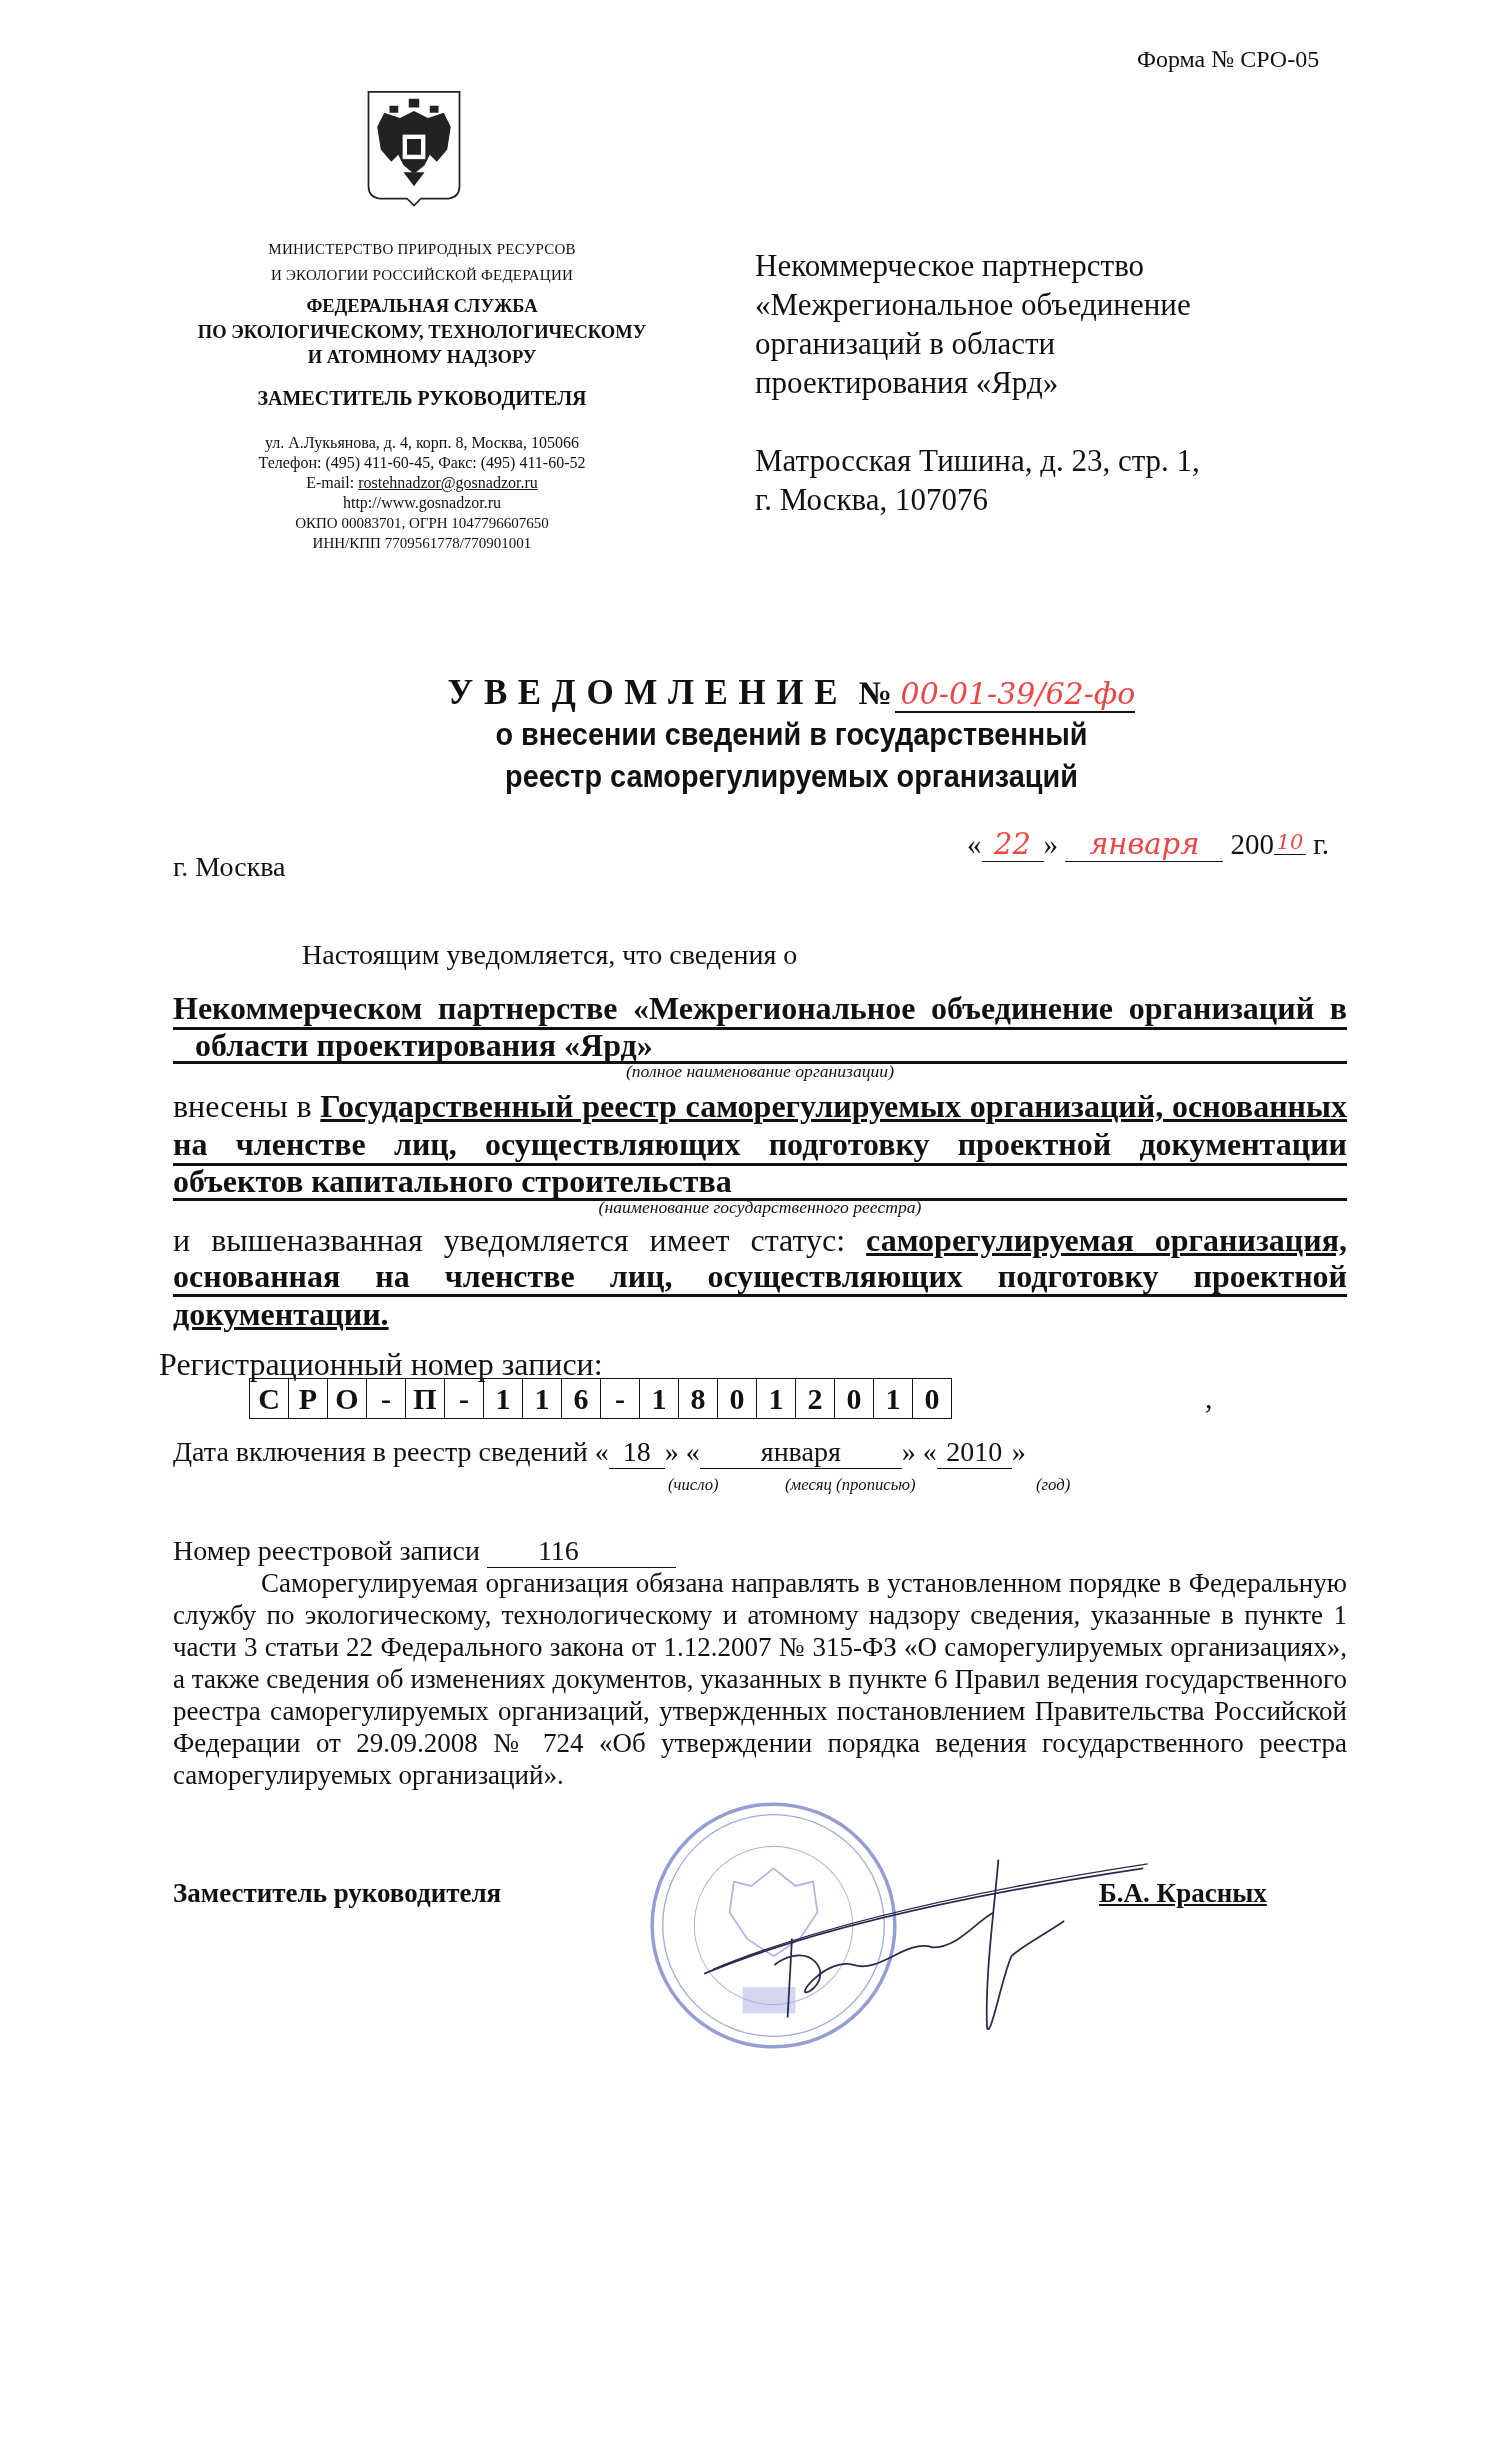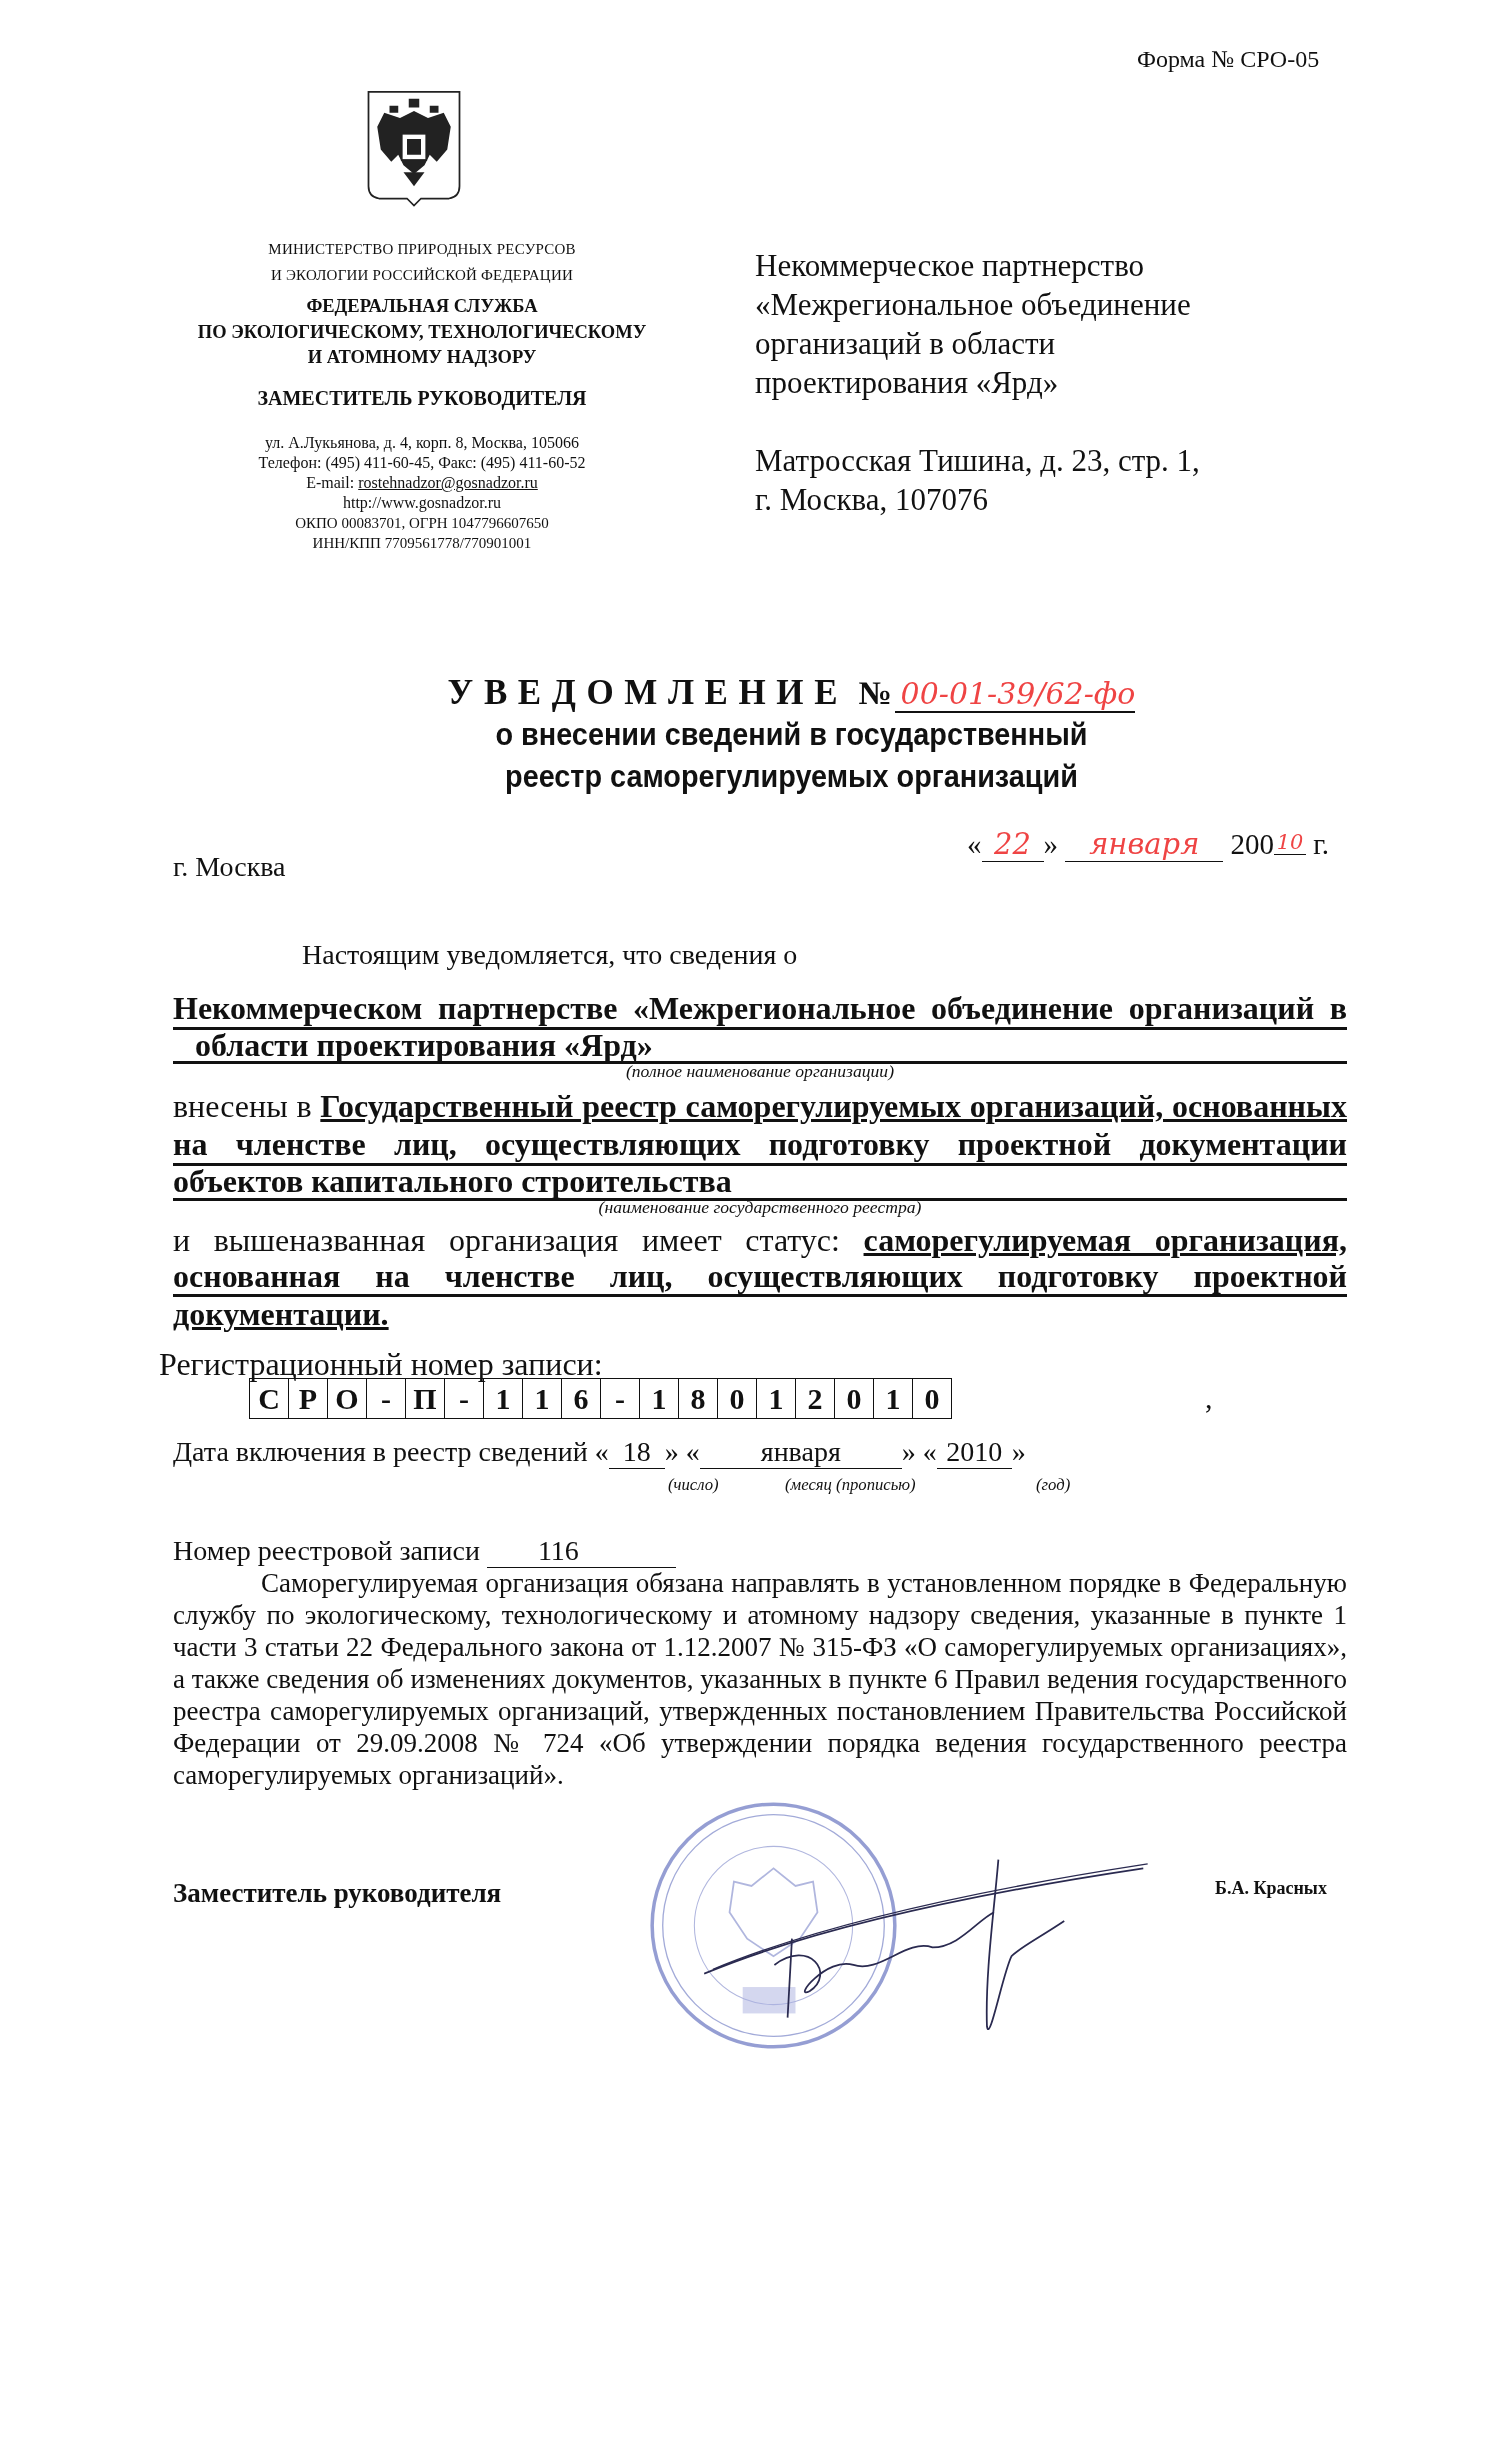--- a/index.html
+++ b/index.html
@@ -52,21 +52,21 @@
   .incl { left: 173px; top: 1436px; font-size: 28px; white-space: nowrap; }
   .incl .u { display: inline-block; border-bottom: 1.8px solid #111; text-align: center; }
   .incl-cap { top: 1475px; font-size: 16.7px; font-style: italic; }
 
   .recno { left: 173px; top: 1495px; font-size: 28px; }
   .recno .u { display: inline-block; border-bottom: 1.8px solid #111; width: 189px; padding-left: 51px; box-sizing: border-box; margin-top: 40px; }
 
   .para { left: 173px; top: 1567px; width: 1174px; font-size: 27px; line-height: 32px; text-align: justify; text-indent: 88px; }
 
   .sign-title { left: 173px; top: 1878px; font-size: 27px; font-weight: bold; }
-  .sign-name { left: 1215px; top: 1878px; font-size: 18px; font-weight: bold; }
+  .sign-name { left: 1099px; top: 1878px; font-size: 27px; font-weight: bold; text-decoration: underline; }
   .stamp { left: 646px; top: 1798px; width: 255px; height: 255px; }
   .signature { left: 704px; top: 1842px; width: 457px; height: 202px; }
 </style>
 </head>
 <body>
 
 <div class="abs form-no">Форма № СРО-05</div>
 
 <div class="abs crest">
   <svg width="98" height="123" viewBox="0 0 112 140">
@@ -140,21 +140,21 @@
 <div class="rule" style="top:1061px"></div>
 <div class="abs caption" style="top:1061px">(полное наименование организации)</div>
 
 <div class="abs bline" style="top:1088px; text-align-last:justify;"><span>внесены в </span><span class="bold-u" style="text-decoration:underline;text-decoration-thickness:2.6px">Государственный реестр саморегулируемых организаций, основанных</span></div>
 <div class="abs bline bold-u" style="top:1126px; text-align-last:justify;">на членстве лиц, осуществляющих подготовку проектной документации</div>
 <div class="rule" style="top:1163px"></div>
 <div class="abs bline bold-u" style="top:1163px;">объектов капитального строительства</div>
 <div class="rule" style="top:1198px"></div>
 <div class="abs caption" style="top:1197px">(наименование государственного реестра)</div>
 
-<div class="abs bline" style="top:1222px; text-align-last:justify;"><span>и вышеназванная организация имеет статус: </span><span class="bold-u" style="text-decoration:underline;text-decoration-thickness:2.6px">саморегулируемая организация,</span></div>
+<div class="abs bline" style="top:1222px; text-align-last:justify;"><span>и вышеназванная уведомляется имеет статус: </span><span class="bold-u" style="text-decoration:underline;text-decoration-thickness:2.6px">саморегулируемая организация,</span></div>
 <div class="abs bline bold-u" style="top:1258px; text-align-last:justify;">основанная на членстве лиц, осуществляющих подготовку проектной</div>
 <div class="rule" style="top:1294px"></div>
 <div class="abs bline bold-u" style="top:1296px; text-decoration:underline; text-decoration-thickness:2.6px; width:auto;">документации.</div>
 
 <div class="abs reg-label">Регистрационный номер записи:</div>
 <div class="abs reg-boxes" id="reg-boxes">
     <div class="reg-box">С</div>
     <div class="reg-box">Р</div>
     <div class="reg-box">О</div>
     <div class="reg-box">-</div>

